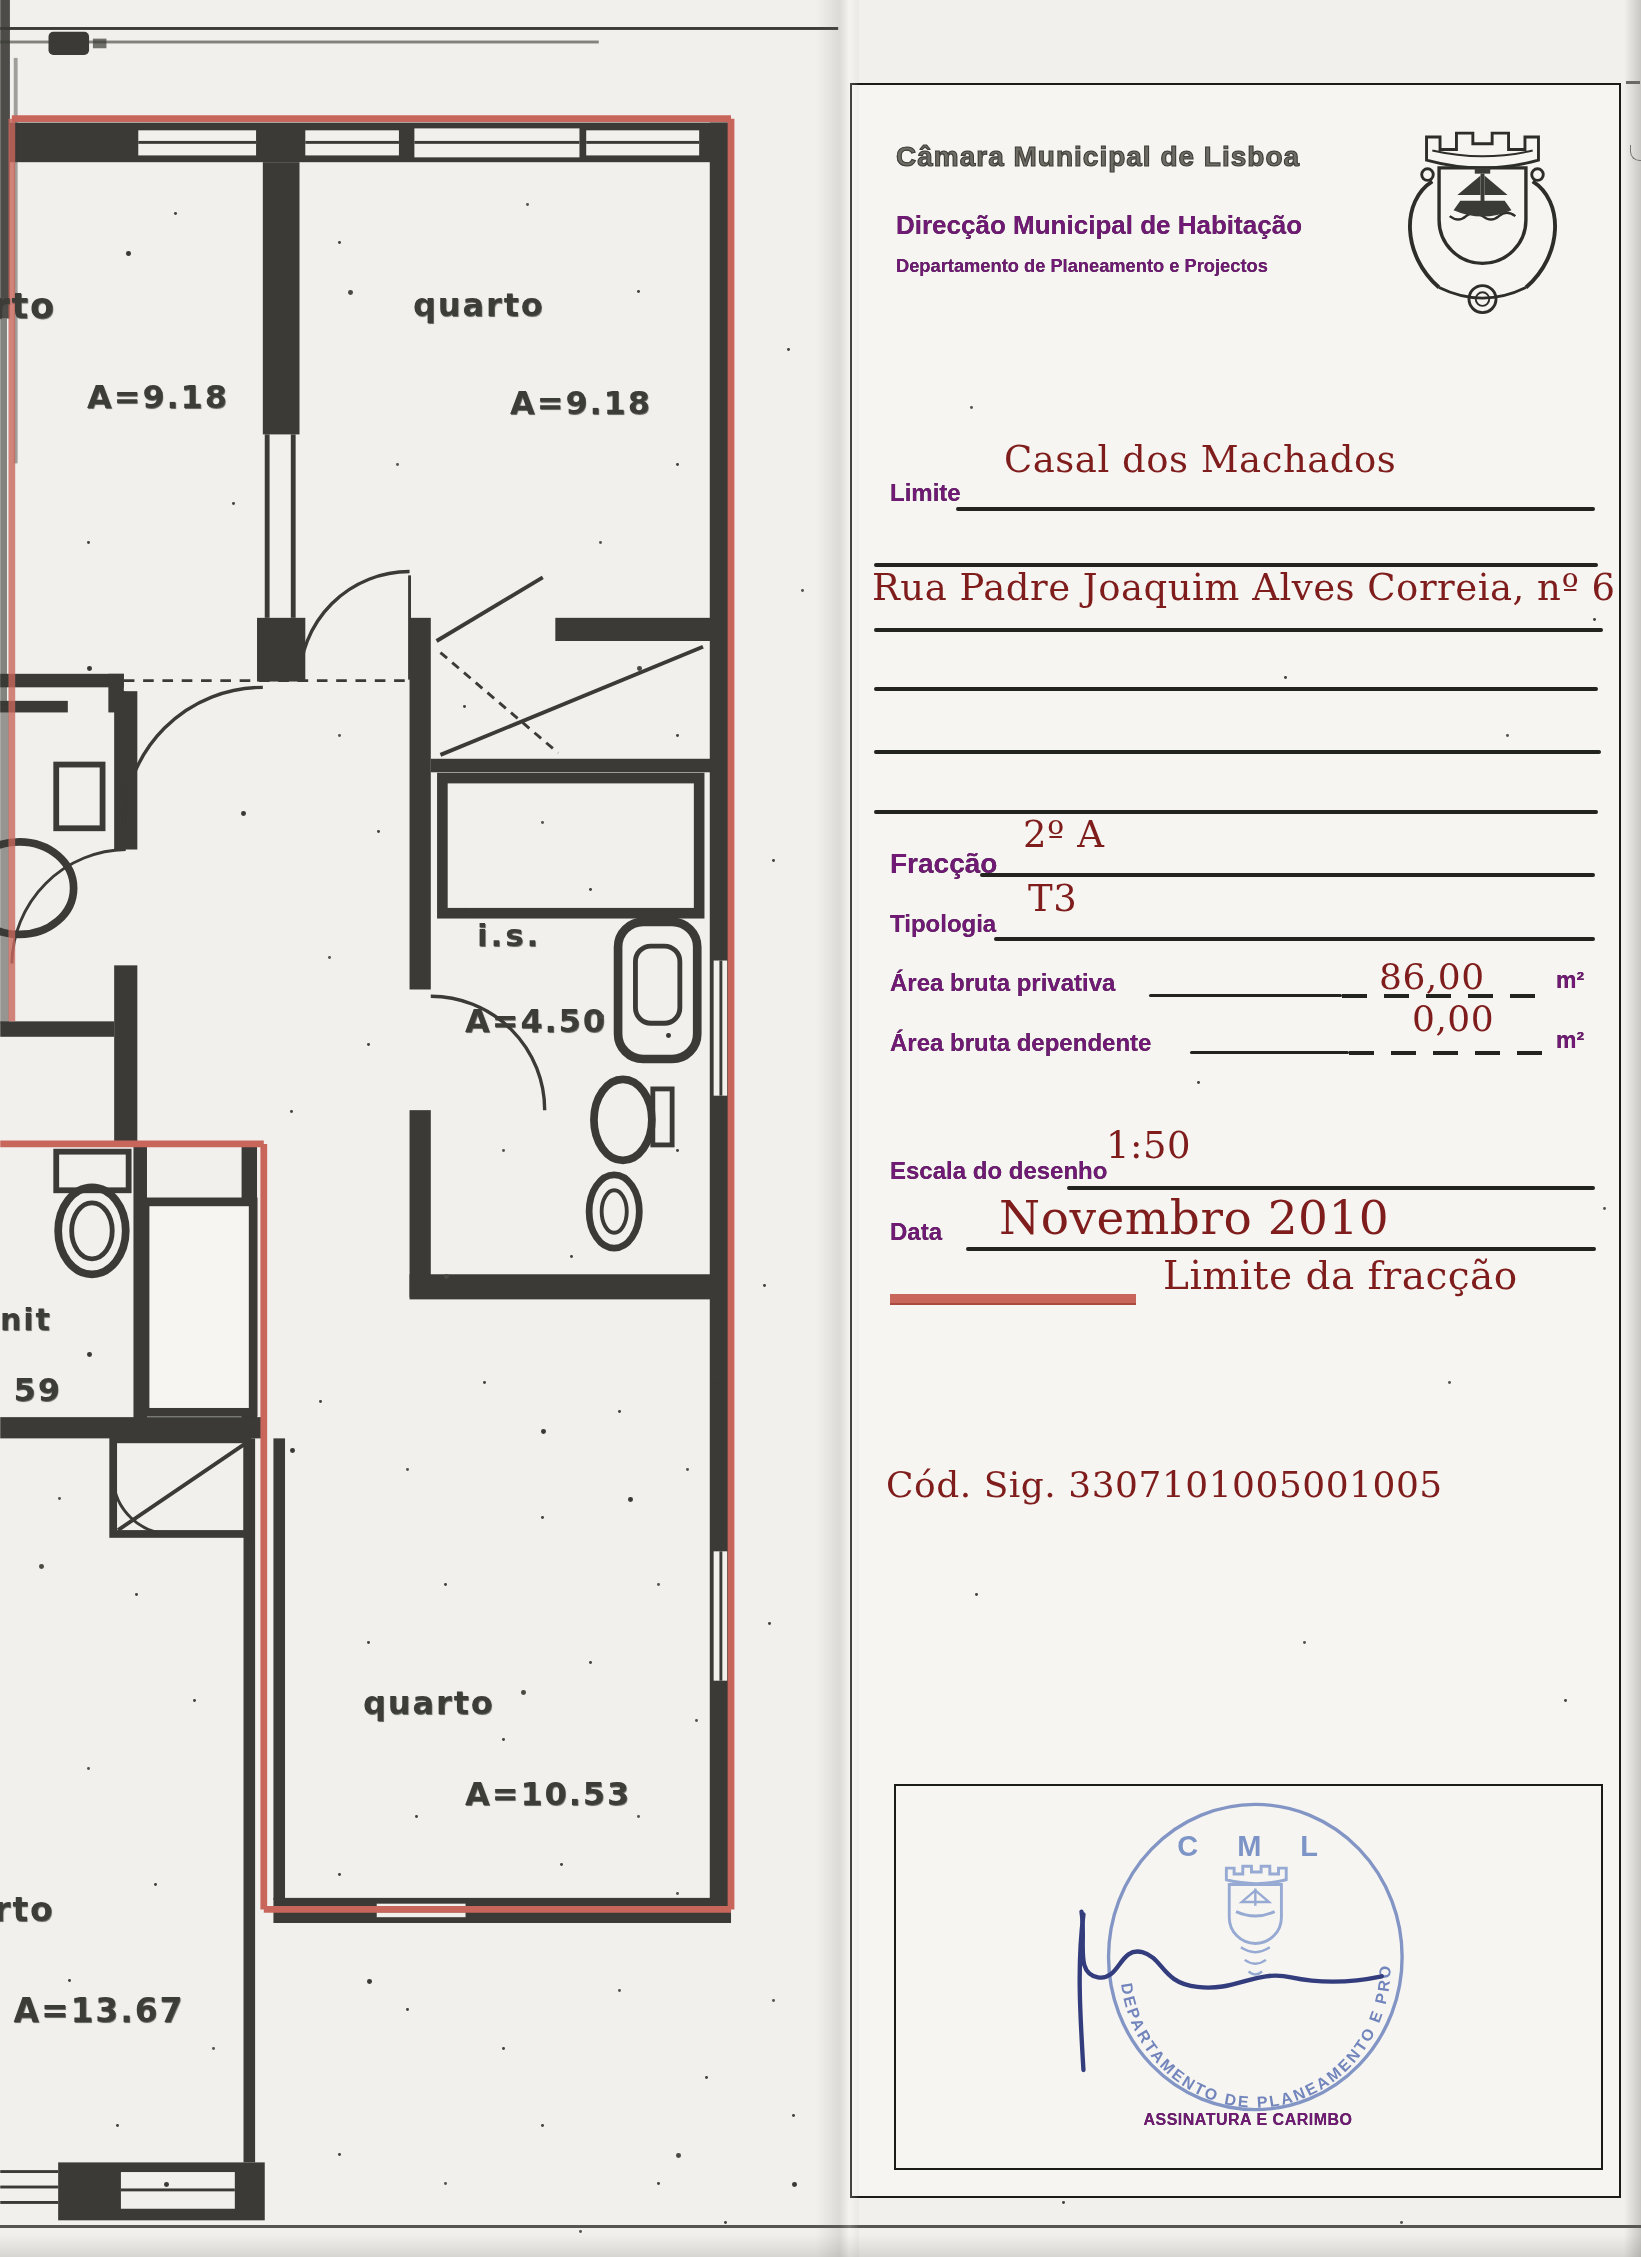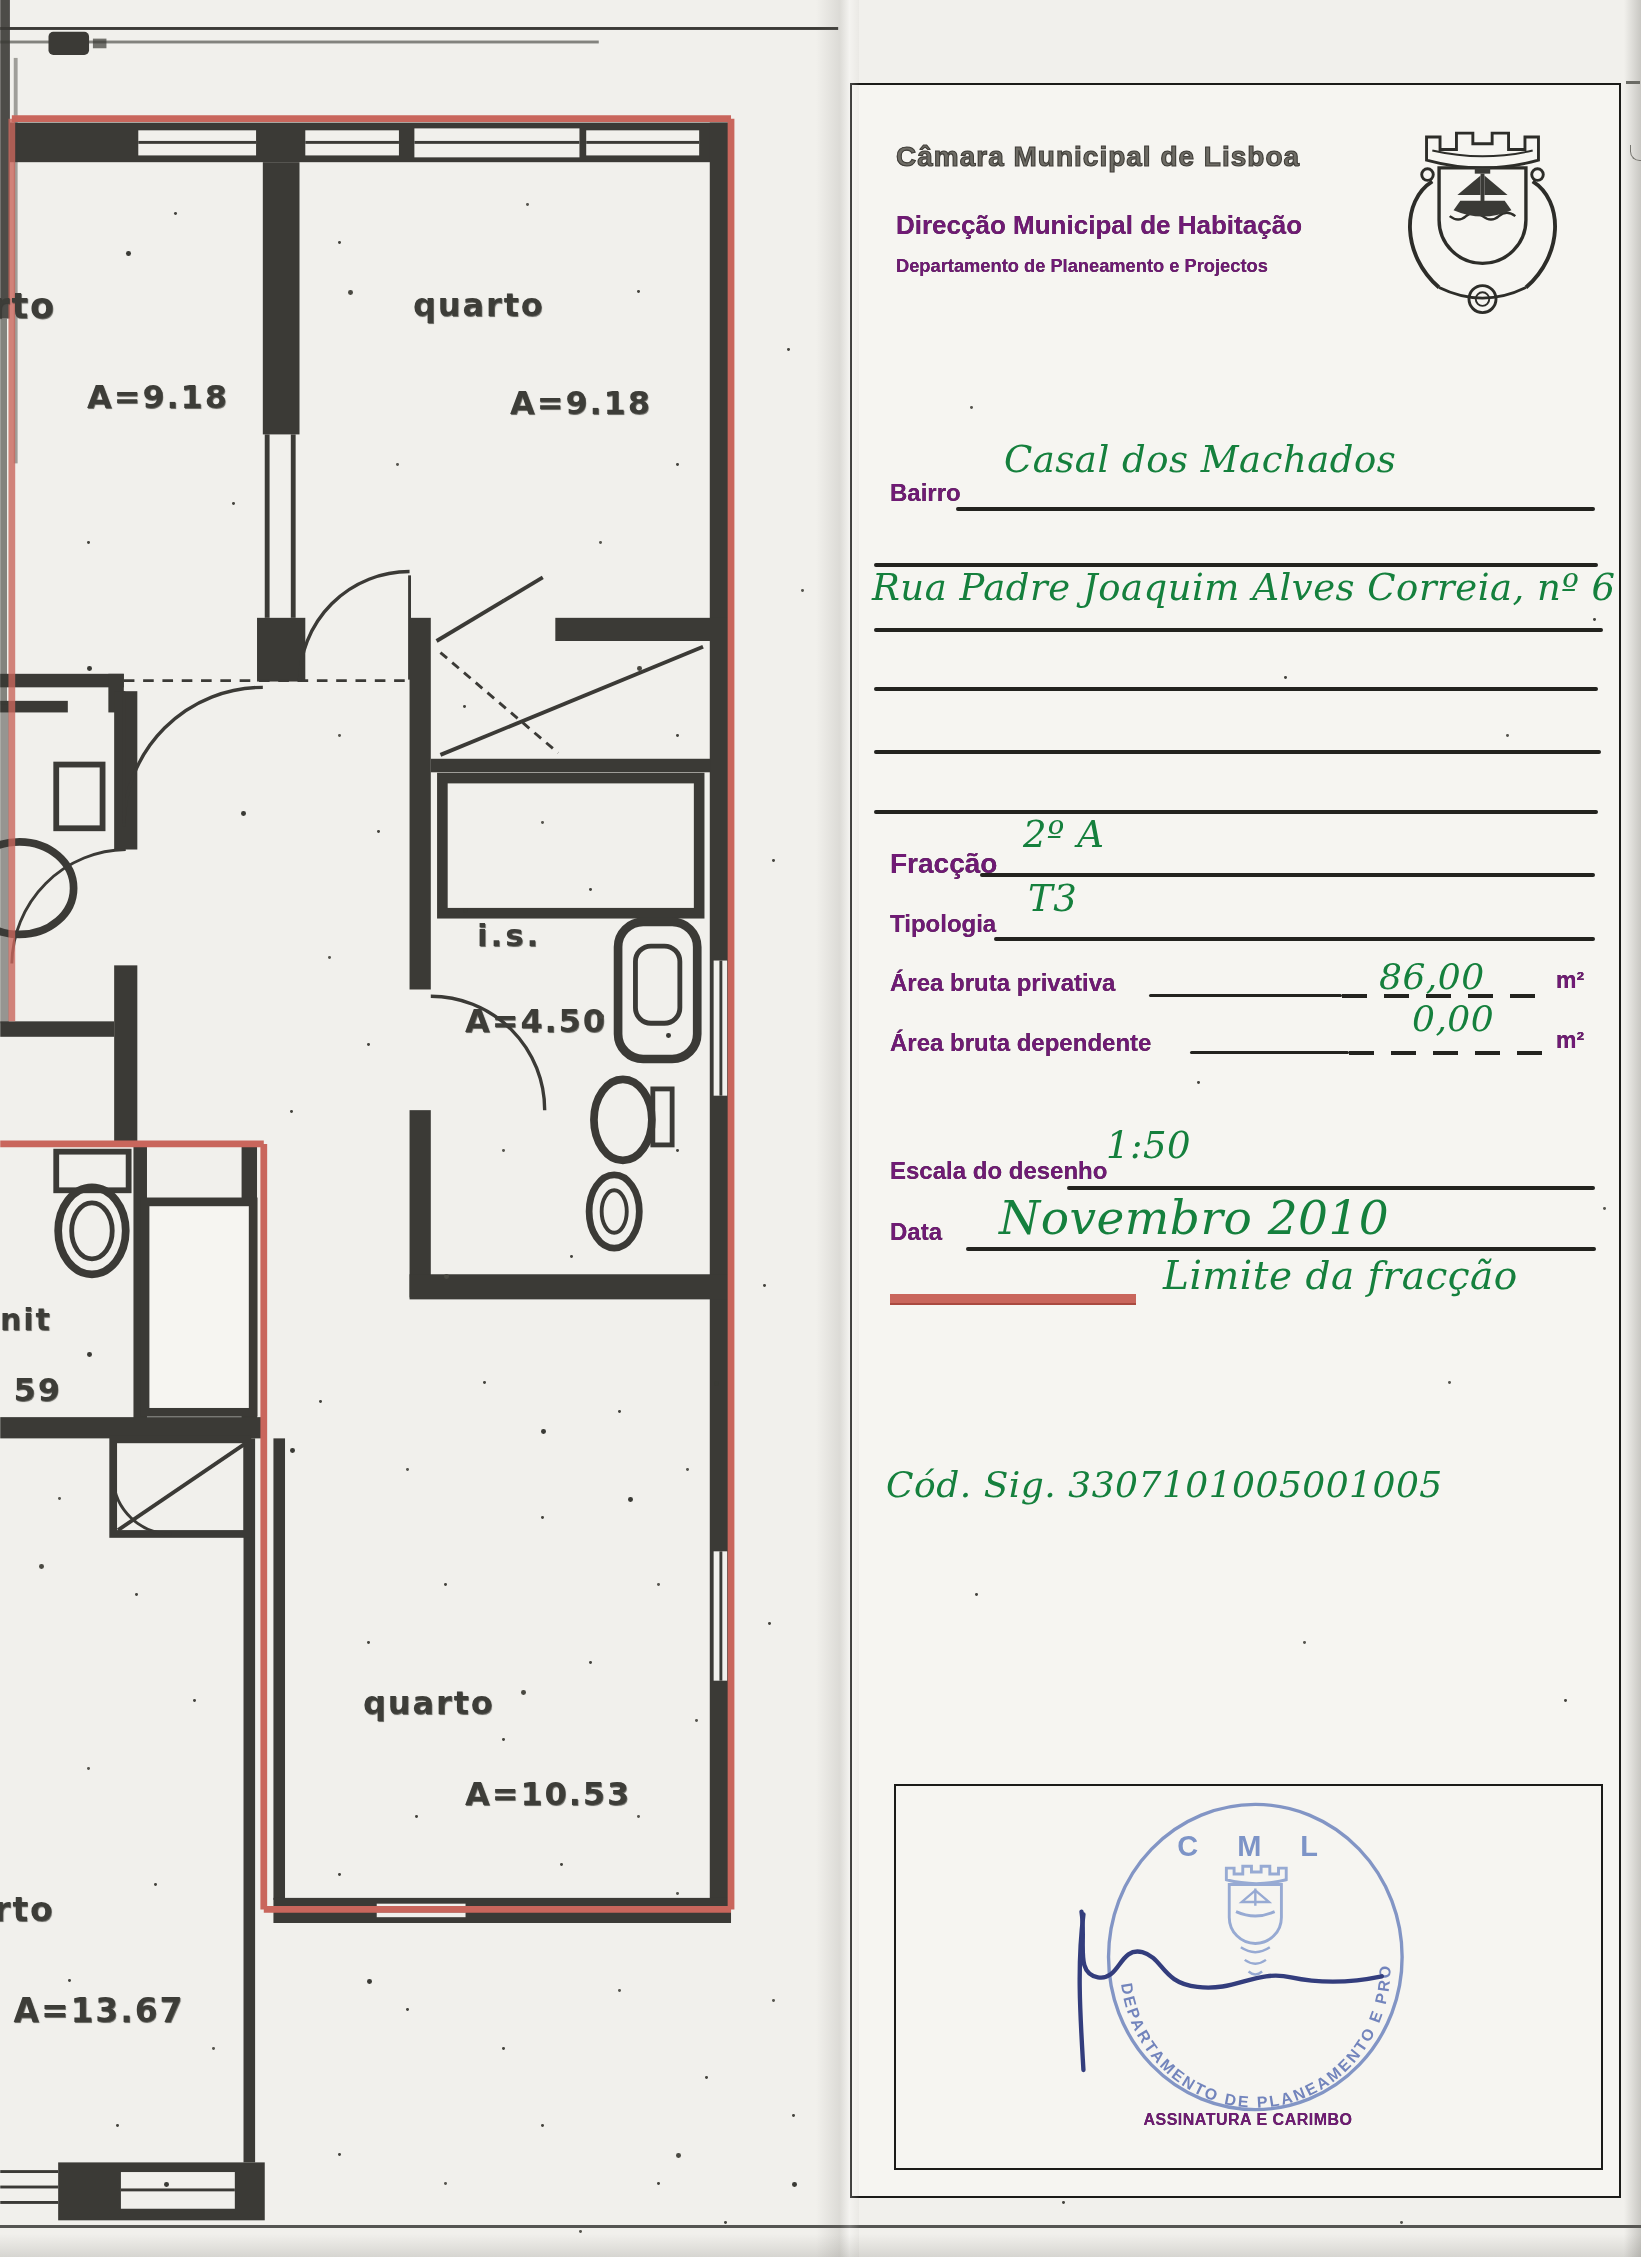--- a/index.html
+++ b/index.html
@@ -3,21 +3,21 @@
 <meta charset="utf-8">
 <style>
   html,body{margin:0;padding:0;background:#d9d8d3;}
   #page{position:relative;width:1641px;height:2257px;background:#f1f0ec;overflow:hidden;
         font-family:"Liberation Sans",sans-serif;}
   .abs{position:absolute;}
   
   .flabel{font-family:"Liberation Sans",sans-serif;font-weight:700;color:#701a75;
           text-shadow:0 0 0.6px #31312d;white-space:nowrap;}
   
-  .hand{font-family:"DejaVu Serif","Liberation Serif",serif;font-style:italic;color:#15803d;
+  .hand{font-family:"DejaVu Serif","Liberation Serif",serif;color:#7f1d1d;
         white-space:nowrap;letter-spacing:0.5px;}
   
   .line{height:3.9px;background:#23231f;border-radius:1.9px;}
   .dashline{height:3.9px;background:repeating-linear-gradient(90deg,#23231f 0 25px,transparent 25px 42px);}
   
   .plabel{font-family:"DejaVu Sans","Liberation Sans",sans-serif;font-weight:600;color:#3d3d38;
           letter-spacing:1.9px;white-space:nowrap;text-shadow:0.7px 0.7px 0.8px rgba(55,55,50,.75);}
   
   #formbox{left:850px;top:83px;width:767px;height:2111px;border:2.9px solid #1b1b18;background:#f6f5f1;}
   #sigbox{left:894px;top:1784px;width:705px;height:382px;border:2.9px solid #1b1b18;background:#f6f5f1;}
@@ -175,21 +175,21 @@
     </g>
     <g fill="#3a3a36">
       <path d="M70,106 q 30,13 60,0 l -7,-10 h -46 z"></path>
       <rect x="98" y="68" width="4" height="30"></rect>
       <path d="M102,70 l 24,20 h -24 z"></path>
       <path d="M98,70 l -24,20 h 24 z"></path>
       <rect x="92" y="62" width="16" height="6"></rect>
     </g>
   </svg>
 
-  <span class="abs flabel" style="left:890px;top:479px;font-size:24px">Bairro</span>
+  <span class="abs flabel" style="left:890px;top:479px;font-size:24px">Limite</span>
   <span class="abs hand" style="left:1004px;top:438px;font-size:37px">Casal dos Machados</span>
   <div class="abs line" style="left:956px;top:507px;width:639px"></div>
 
   <div class="abs line" style="left:874px;top:563px;width:724px"></div>
   <span class="abs hand" style="left:872px;top:566px;font-size:37px">Rua Padre Joaquim Alves Correia, nº 6</span>
   <div class="abs line" style="left:874px;top:628px;width:729px"></div>
   <div class="abs line" style="left:874px;top:687px;width:724px"></div>
   <div class="abs line" style="left:874px;top:750px;width:727px"></div>
   <div class="abs line" style="left:874px;top:810px;width:724px"></div>
 

